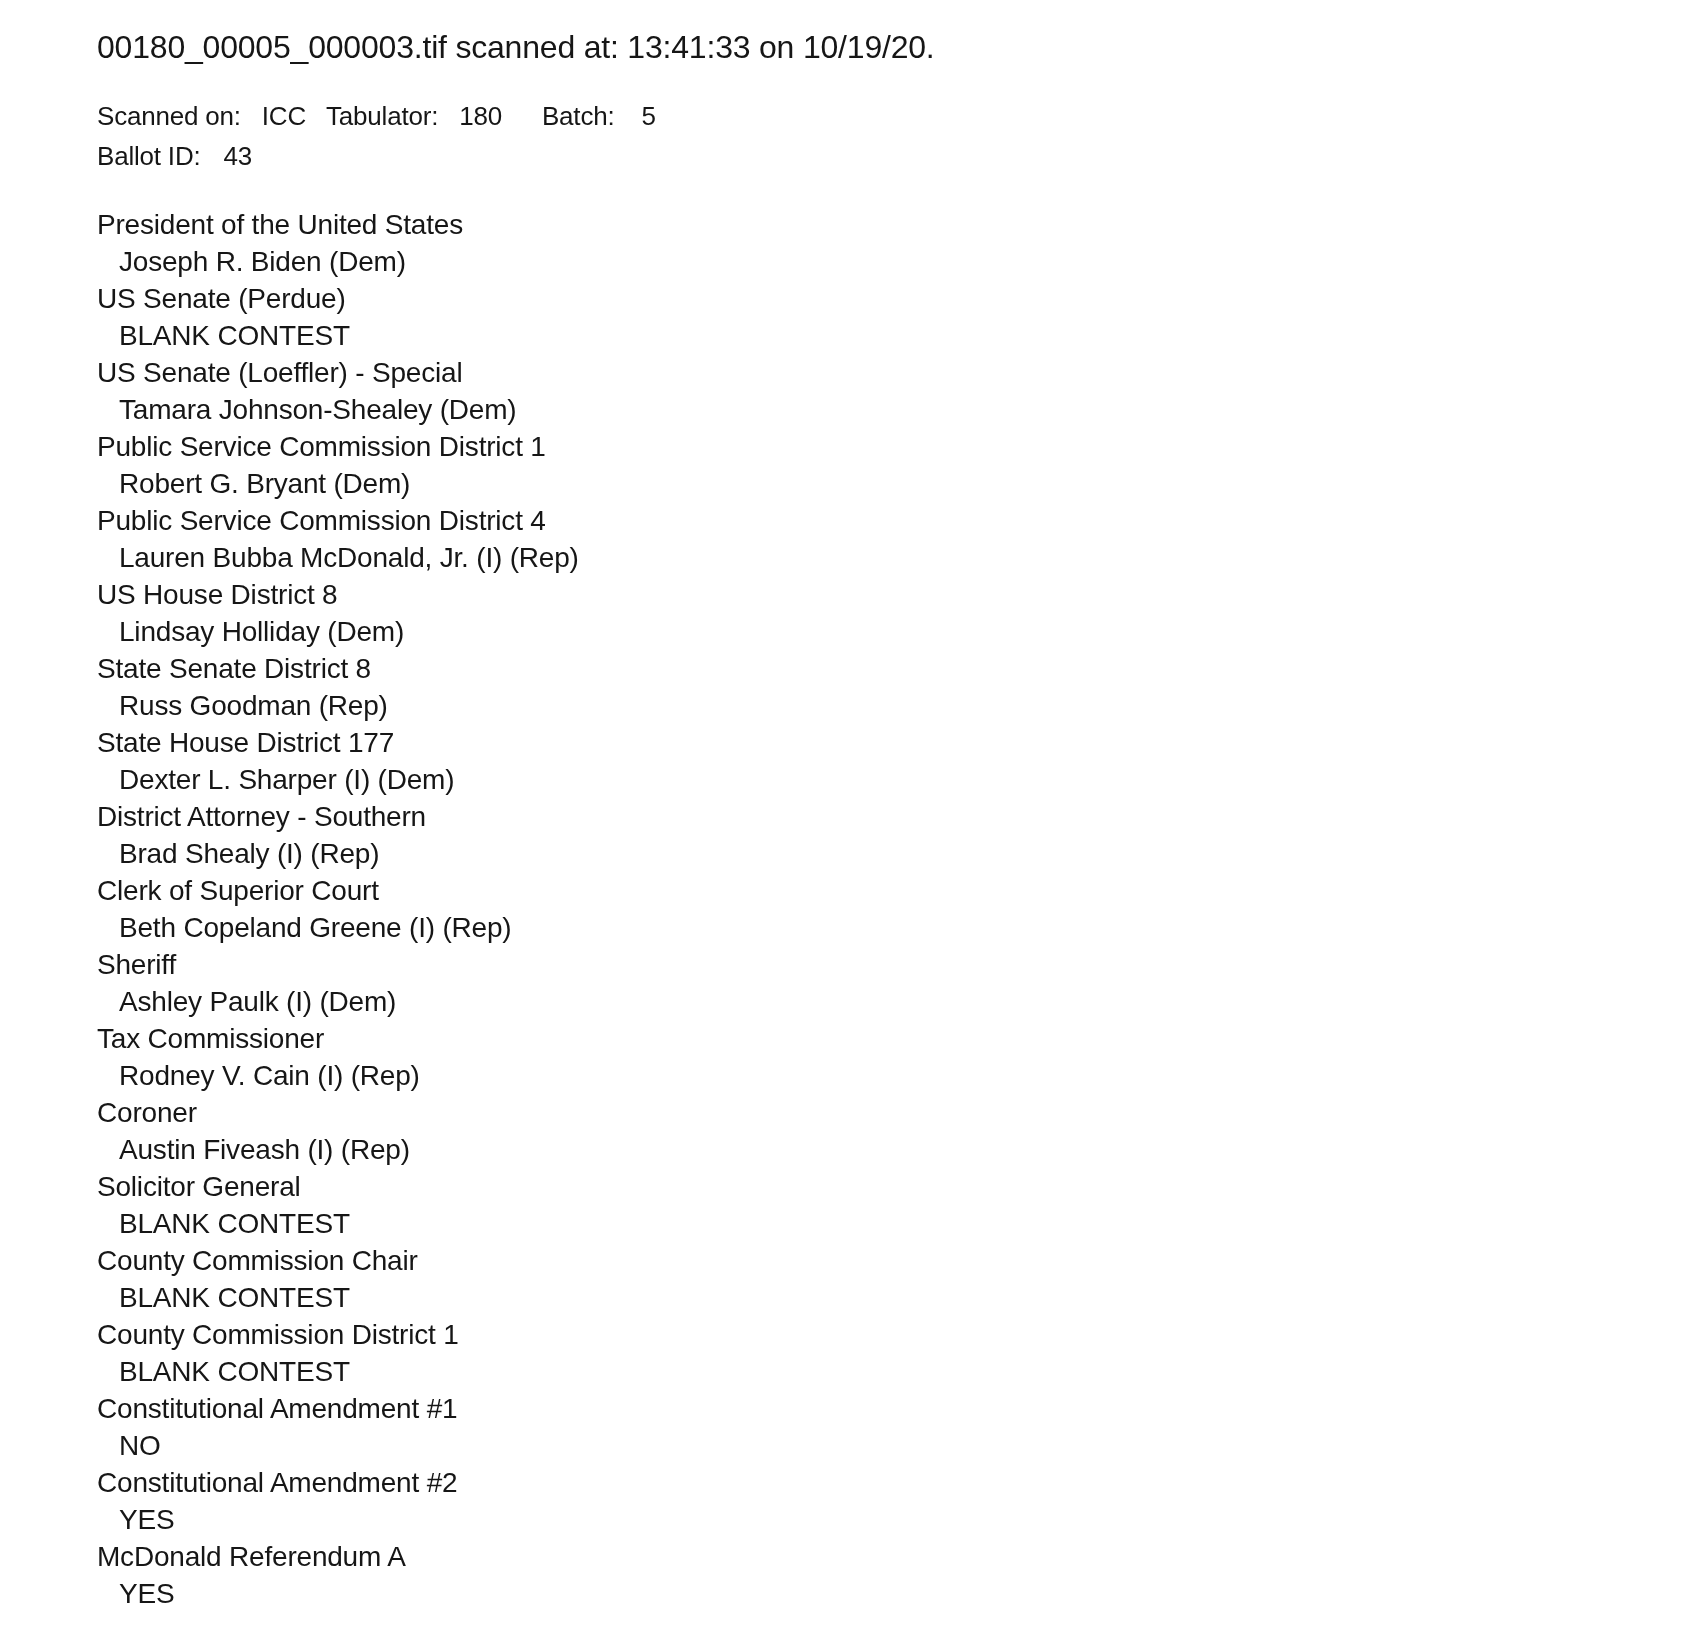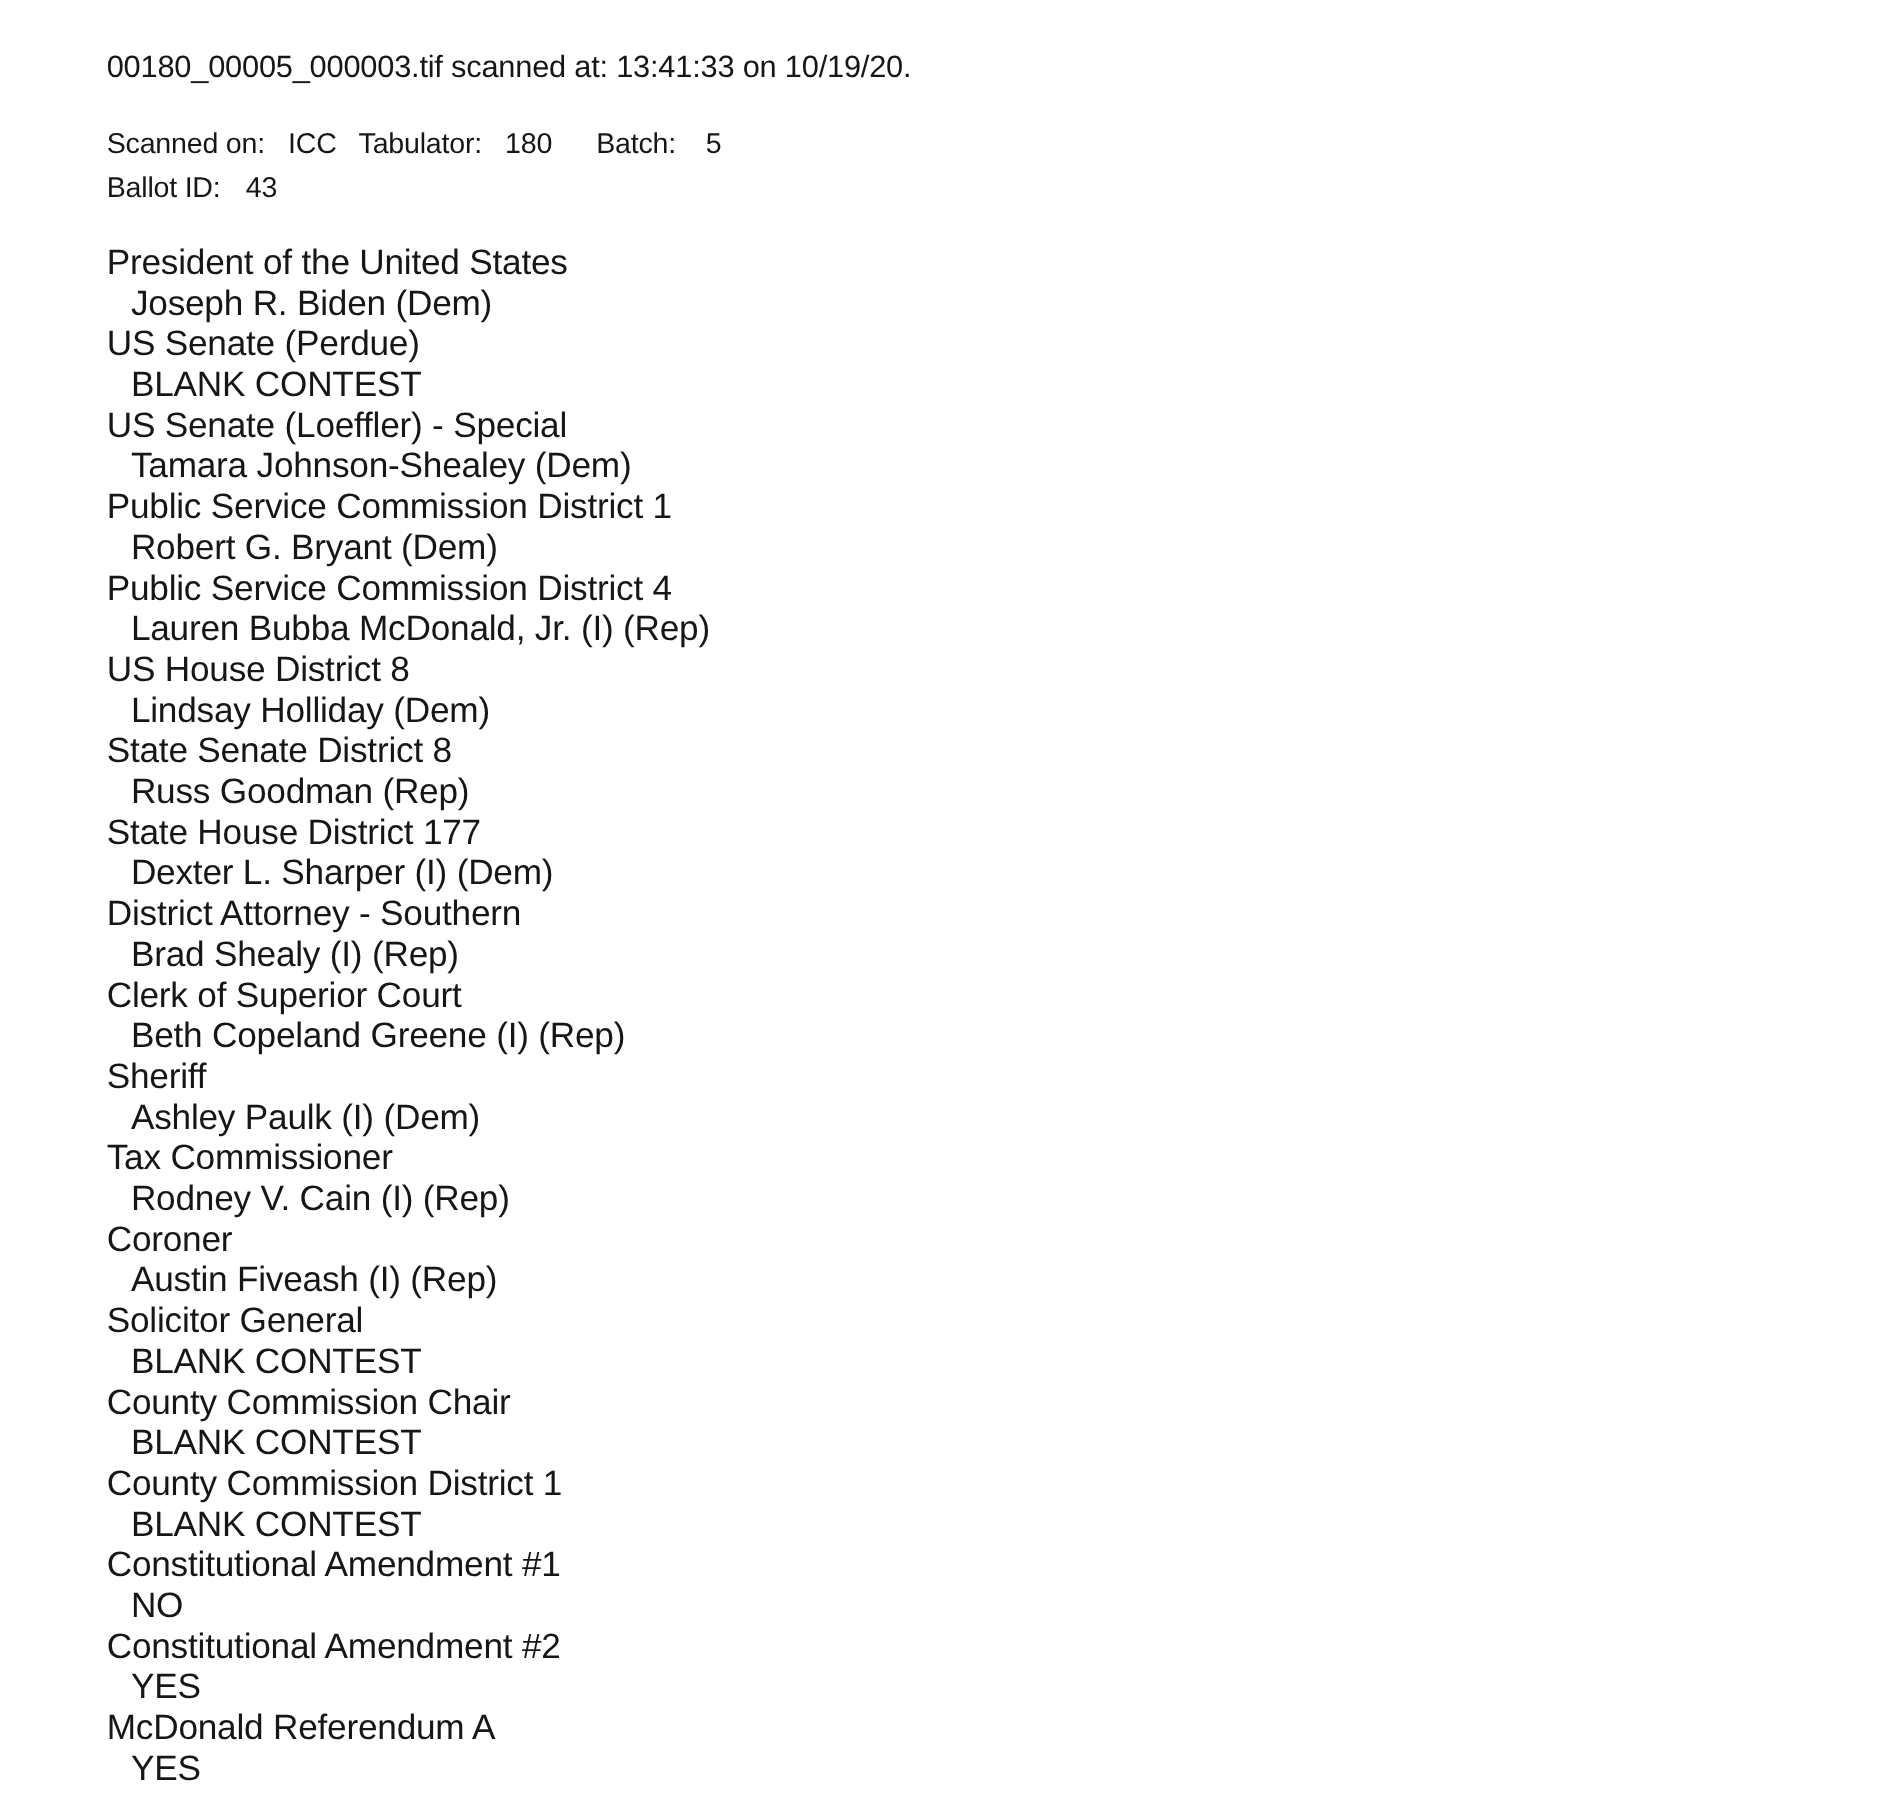--- a/index.html
+++ b/index.html
@@ -14,41 +14,41 @@
     background: #ffffff;
     overflow: hidden;
     font-family: "Liberation Sans", "DejaVu Sans", sans-serif;
     color: #161616;
     letter-spacing: -0.2px;
     box-sizing: border-box;
     padding-left: 97px;
     padding-right: 40px;
   }
   .filename-line {
-    padding-top: 46px;
-    font-size: 28px;
+    padding-top: 32px;
+    font-size: 32px;
     line-height: 30px;
     white-space: nowrap;
   }
   .meta-block {
     margin-top: 34px;
     font-size: 26px;
     line-height: 40px;
   }
   .meta-line {
     white-space: nowrap;
   }
   .meta-line .val-near   { margin-left: 21px; }
   .meta-line .grp-mid    { margin-left: 20px; }
   .meta-line .grp-wide   { margin-left: 40px; }
   .meta-line .val-wide   { margin-left: 27px; }
   .meta-line .val-ballot { margin-left: 23px; }
   .contests {
     margin-top: 30px;
-    font-size: 32px;
+    font-size: 28px;
     line-height: 37px;
   }
   .contest-name {
     white-space: nowrap;
   }
   .contest-selection {
     white-space: nowrap;
     padding-left: 22px;
   }
 </style>

